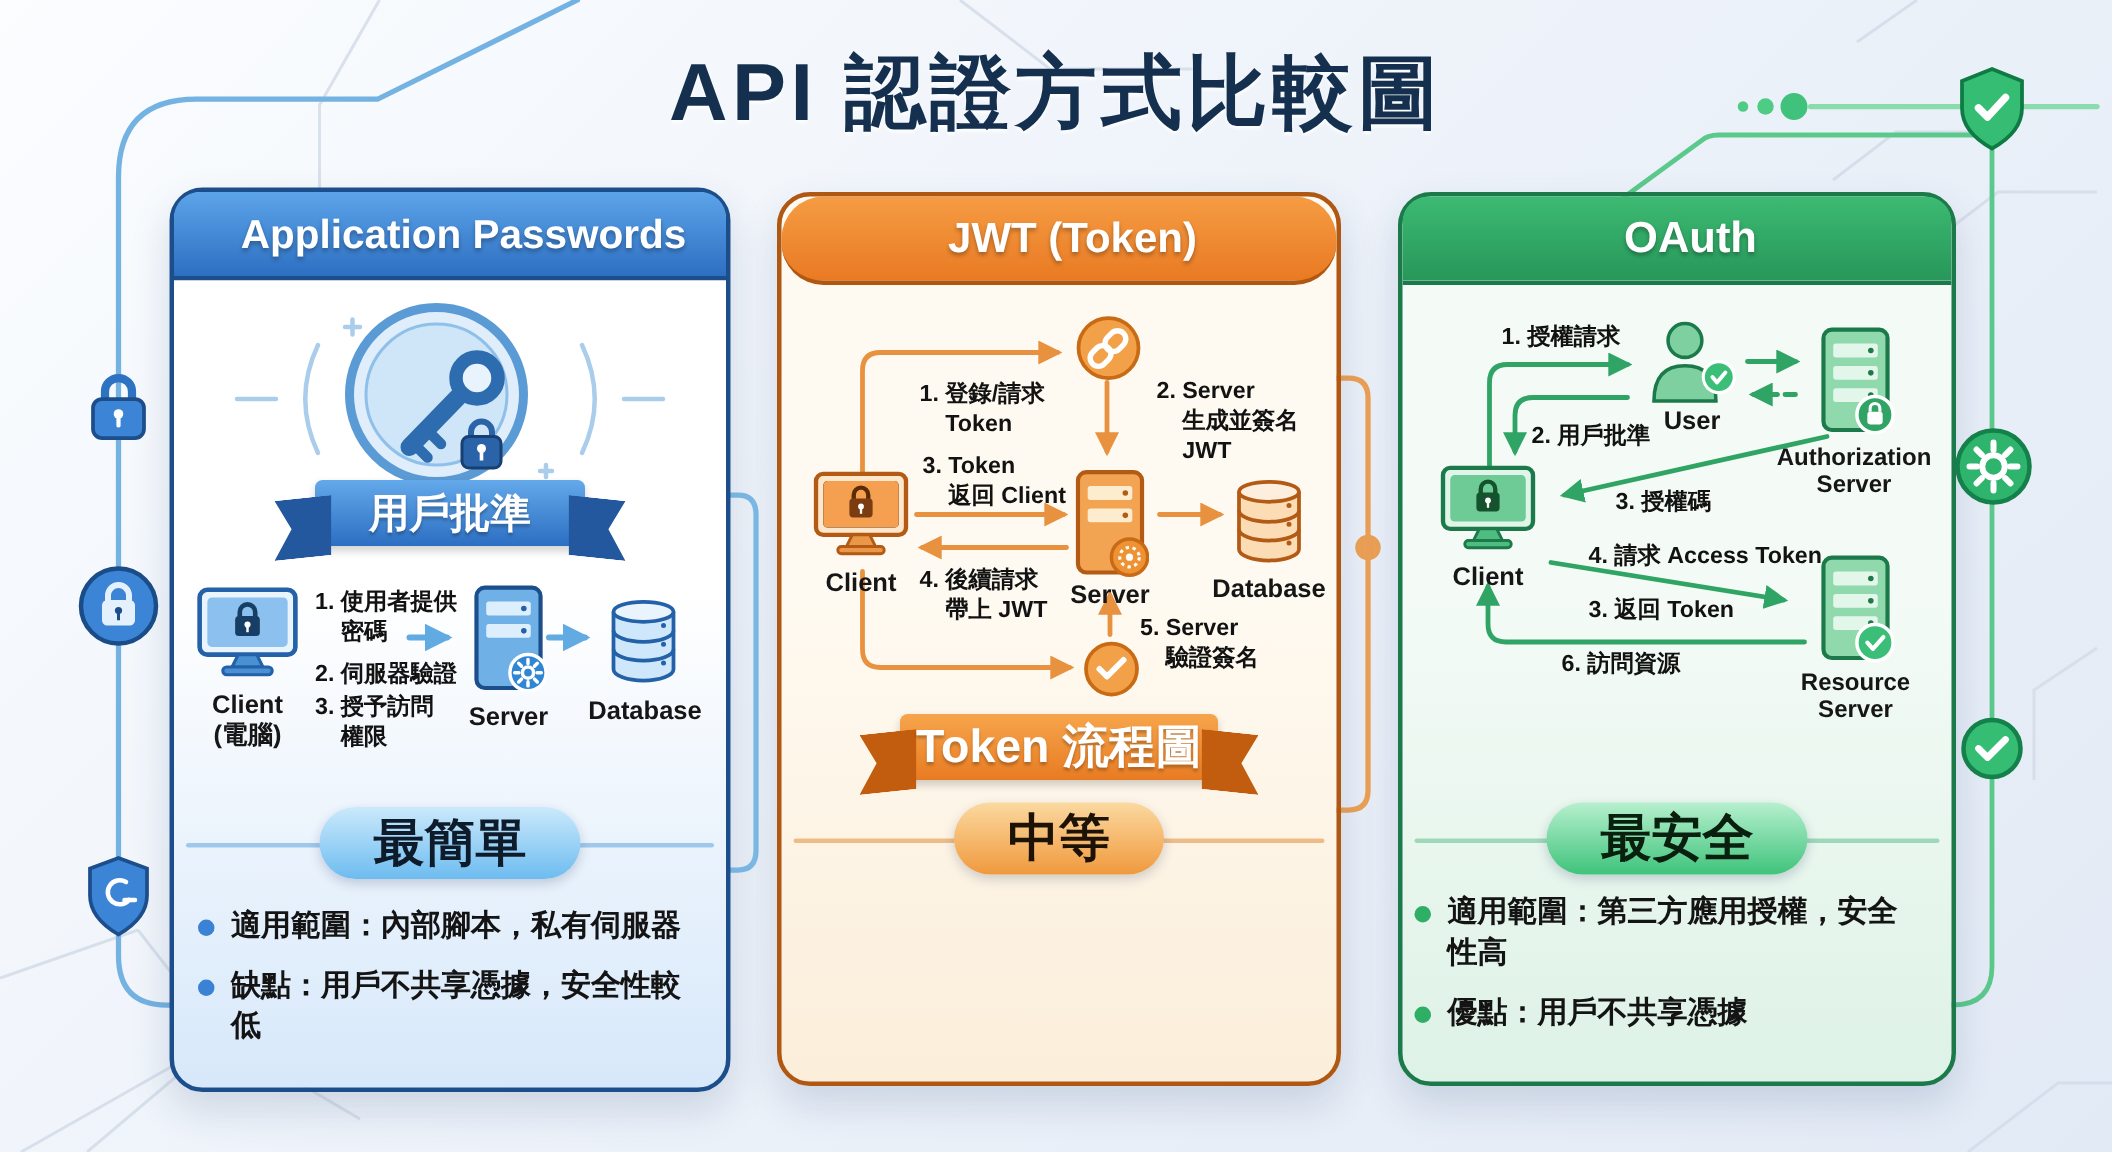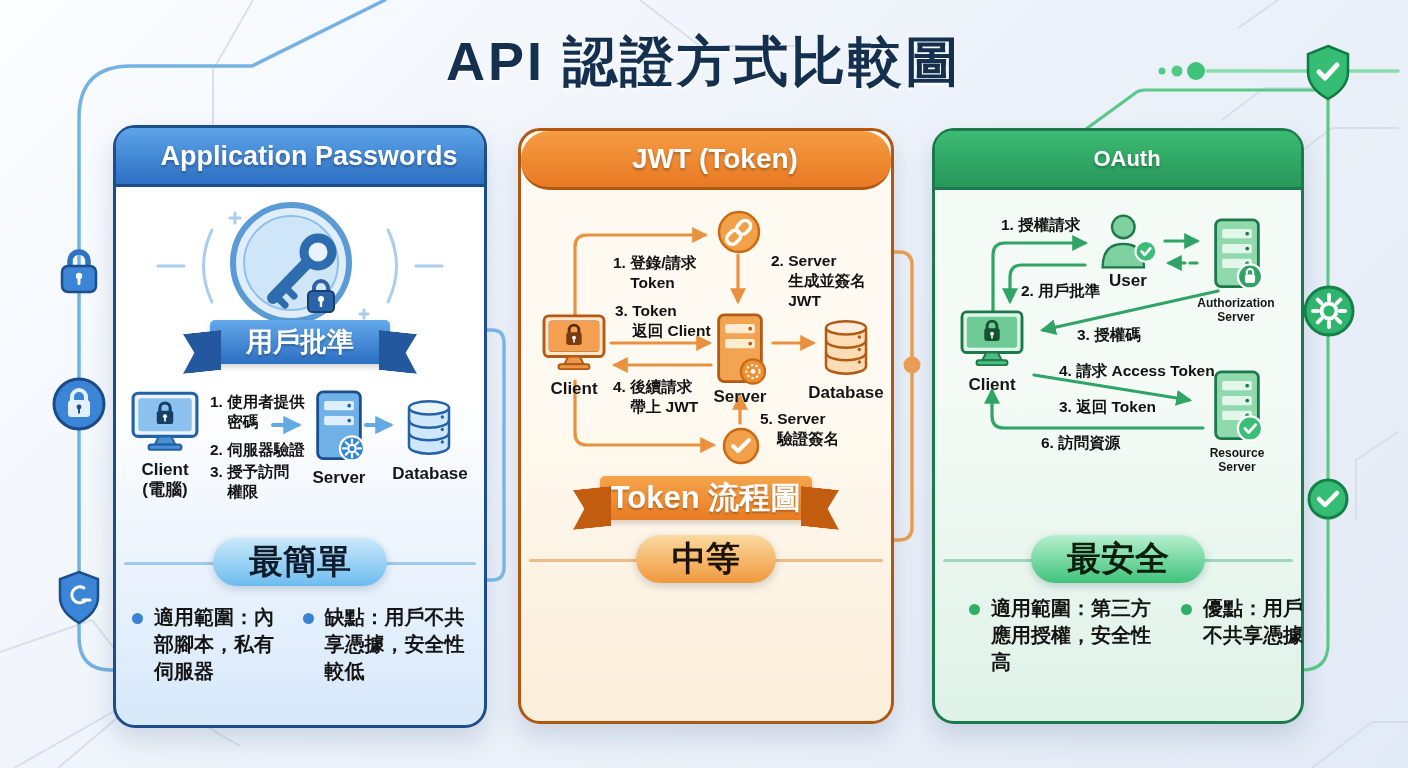--- a/index.html
+++ b/index.html
@@ -22,26 +22,26 @@
     font-weight:800;color:#fff;border-radius:17px 17px 0 0;
     text-shadow:0 2px 3px rgba(0,0,0,.3);padding-left:18px;}
   .p1{left:113px;top:125px;width:368px;height:597px;border-color:#1d4e8c;
       background:linear-gradient(180deg,#ffffff 45%,#d7e8fa 100%);}
   .p1 .phead{background:linear-gradient(180deg,#5ca4e9,#2d6fc2);border-bottom:3px solid #1d4e8c;font-size:27px;}
   .p2{left:518px;top:128px;width:370px;height:590px;border-color:#b05712;
       background:linear-gradient(180deg,#fffaf1 45%,#fbeeda 100%);}
   .p2 .phead{background:linear-gradient(180deg,#f59c43,#e97a23);border-bottom:3px solid #b05712;font-size:28px;border-radius:28px;}
   .p3{left:932px;top:128px;width:366px;height:590px;border-color:#1c7a4a;
       background:linear-gradient(180deg,#f4fbf6 45%,#def2e7 100%);}
-  .p3 .phead{background:linear-gradient(180deg,#3cba72,#27975a);border-bottom:3px solid #1c7a4a;font-size:22px;}
+  .p3 .phead{background:linear-gradient(180deg,#3cba72,#27975a);border-bottom:3px solid #1c7a4a;font-size:29px;}
   .flow{position:absolute;inset:0;width:100%;height:100%;z-index:1;pointer-events:none;}
   .node{position:absolute;z-index:2;}
   .nlabel{position:absolute;z-index:2;font-size:17px;font-weight:700;color:#161616;
     text-align:center;white-space:pre-line;line-height:1.15;}
-  .nlabel.sm{font-size:12px;}
+  .nlabel.sm{font-size:16px;}
   .step{position:absolute;z-index:2;font-size:15.5px;font-weight:700;color:#121212;
     white-space:pre;line-height:1.3;}
   .ribbon{position:absolute;z-index:4;left:50%;transform:translateX(-50%);
     height:44px;display:flex;align-items:center;justify-content:center;
     font-weight:800;color:#fff;border-radius:5px;text-shadow:0 2px 2px rgba(0,0,0,.25);
     box-shadow:0 3px 6px rgba(0,0,0,.18);}
   .ribbon::before,.ribbon::after{content:"";position:absolute;top:12px;width:38px;height:40px;z-index:-1;}
   .ribbon::before{left:-27px;clip-path:polygon(0 0,100% 0,100% 100%,0 100%,30% 50%);transform:skewY(-6deg);}
   .ribbon::after{right:-27px;clip-path:polygon(0 0,100% 0,70% 50%,100% 100%,0 100%);transform:skewY(6deg);}
   .rb-blue{background:linear-gradient(180deg,#63a9ea,#2c6ec2);font-size:27px;width:180px;}
@@ -54,21 +54,21 @@
     height:48px;padding:0 36px;border-radius:26px;display:flex;align-items:center;
     font-size:34px;font-weight:800;color:#0e1b2a;white-space:nowrap;
     box-shadow:0 3px 8px rgba(20,40,80,.2);}
   .pill-blue{background:linear-gradient(180deg,#cbe9fb,#6dbcf0);}
   .pill-orange{background:linear-gradient(180deg,#fbd9a0,#f0993d);color:#1c1205;}
   .pill-green{background:linear-gradient(180deg,#b6f0ce,#3fc37b);color:#09200f;}
   .divider{position:absolute;left:8px;right:8px;height:3px;z-index:3;border-radius:2px;}
   .dv-blue{background:#9ec9ec;}
   .dv-orange{background:#eebc87;}
   .dv-green{background:#9ed8b8;}
-  .bullets{position:absolute;z-index:2;display:flex;flex-direction:row;gap:13px;}
+  .bullets{position:absolute;z-index:2;display:flex;flex-direction:column;gap:13px;}
   .bullet{display:flex;gap:11px;align-items:flex-start;}
   .dot{width:11px;height:11px;border-radius:50%;margin-top:9px;flex:none;}
   .dot-blue{background:#3b82d4;} .dot-orange{background:#ed8936;} .dot-green{background:#2fae66;}
   .btext{font-size:20px;font-weight:700;color:#141414;line-height:1.34;}
 </style>
 </head>
 <body>
 
 <div class="stage">
 
@@ -404,21 +404,21 @@
         <circle r="13" fill="#3bbf78" stroke="#fff" stroke-width="2.5"></circle>
         <path d="M-5.5,0 l4,4.5 l7.5,-8.5" fill="none" stroke="#fff" stroke-width="3" stroke-linecap="round" stroke-linejoin="round"></path>
       </g>
     </svg>
     <div class="nlabel sm" style="left:252px;top:316px;width:100px">Resource
 Server</div>
 
     <div class="divider dv-green" style="top:428px"></div>
     <div class="pill pill-green" style="top:404px">最安全</div>
 
-    <div class="bullets" style="left:34px;top:464px;width:334px">
+    <div class="bullets" style="left:8px;top:464px;width:334px">
       <div class="bullet">
         <span class="dot dot-green"></span>
         <span class="btext">適用範圍：第三方應用授權，安全性高</span>
       </div>
       <div class="bullet">
         <span class="dot dot-green"></span>
         <span class="btext">優點：用戶不共享憑據</span>
       </div>
     </div>
   </div>

